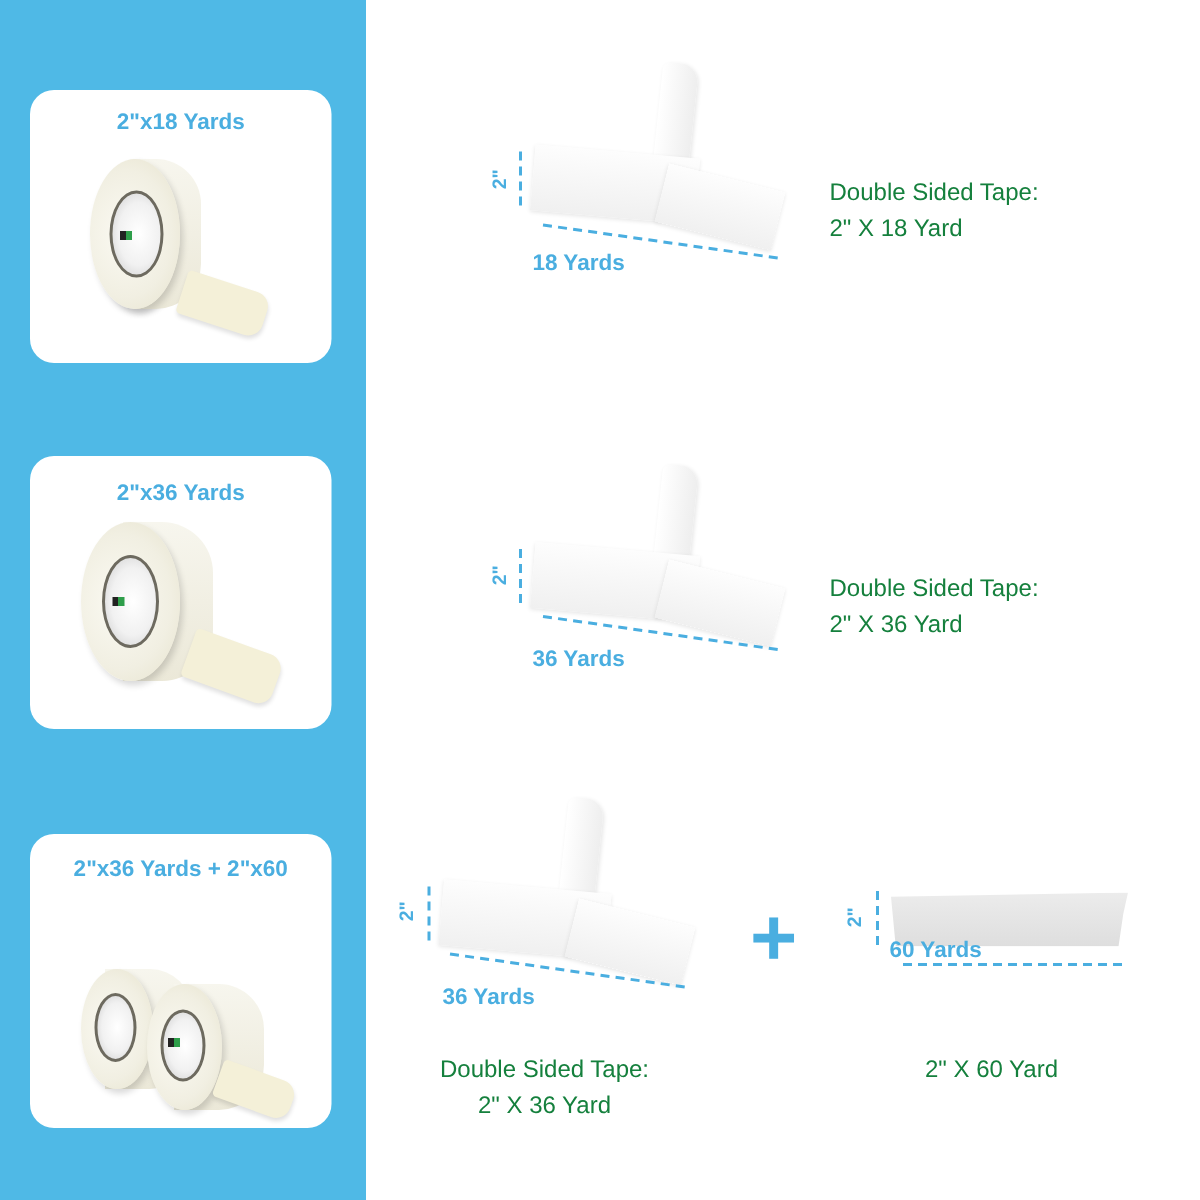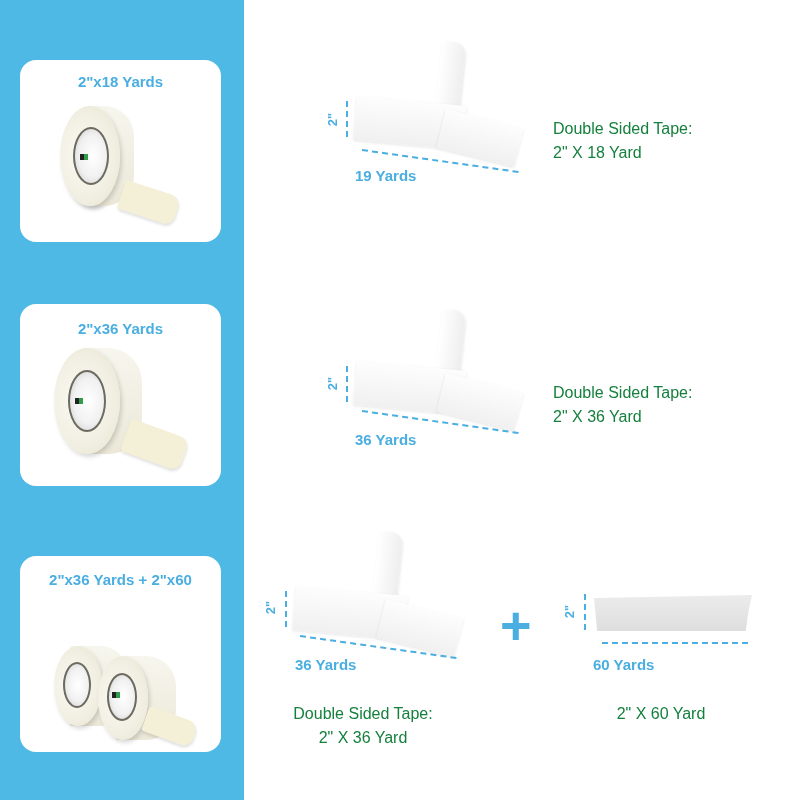--- a/index.html
+++ b/index.html
@@ -74,21 +74,21 @@
   </div>
 </div>
 
 <div>
   <div class="tape-flap" style="left:438px;top:42px;width:24px;height:82px;border-radius:4px 14px 10px 4px;transform:skewX(-6deg);"></div>
   <div class="tape-strip" style="left:355px;top:101px;width:110px;height:44px;transform:rotate(5deg);border-radius:0 0 30px 0;"></div>
   <div class="tape-strip" style="left:440px;top:118px;width:80px;height:40px;transform:rotate(14deg);"></div>
   <div class="vline" style="left:346px;top:101px;height:36px;"></div>
   <div class="dim-vert" style="left:326px;top:112px;">2"</div>
   <div class="hline" style="left:362px;top:149px;width:158px;transform:rotate(8deg);transform-origin:left;"></div>
-  <div class="dim-label" style="left:355px;top:167px;">19 Yards</div>
+  <div class="dim-label" style="left:355px;top:167px;">18 Yards</div>
 </div>
 <div class="desc" style="left:553px;top:117px;">
   <div>Double Sided Tape:</div>
   <div>2" X 18 Yard</div>
 </div>
 
 <div>
   <div class="tape-flap" style="left:438px;top:310px;width:24px;height:80px;border-radius:4px 14px 10px 4px;transform:skewX(-6deg);"></div>
   <div class="tape-strip" style="left:355px;top:366px;width:110px;height:44px;transform:rotate(5deg);border-radius:0 0 30px 0;"></div>
   <div class="tape-strip" style="left:440px;top:382px;width:80px;height:40px;transform:rotate(14deg);"></div>
@@ -112,21 +112,21 @@
   <div class="dim-label" style="left:295px;top:656px;">36 Yards</div>
 </div>
 
 <div class="plus" style="left:500px;top:598px;">+</div>
 
 <div>
   <div class="tape-strip" style="left:594px;top:595px;width:158px;height:36px;background:linear-gradient(180deg,#ececec 0%,#dedede 100%);clip-path:polygon(0 8%,100% 0,98% 40%,96% 100%,2% 100%);"></div>
   <div class="vline" style="left:584px;top:594px;height:36px;"></div>
   <div class="dim-vert" style="left:563px;top:604px;">2"</div>
   <div class="hline" style="left:602px;top:642px;width:146px;"></div>
-  <div class="dim-label" style="left:593px;top:656px;">60 Yards</div>
+  <div class="dim-label" style="left:593px;top:625px;">60 Yards</div>
 </div>
 
 <div class="desc center" style="left:283px;top:702px;width:160px;">
   <div>Double Sided Tape:</div>
   <div>2" X 36 Yard</div>
 </div>
 <div class="desc center" style="left:586px;top:702px;width:150px;">
   <div>2" X 60 Yard</div>
 </div>
 

